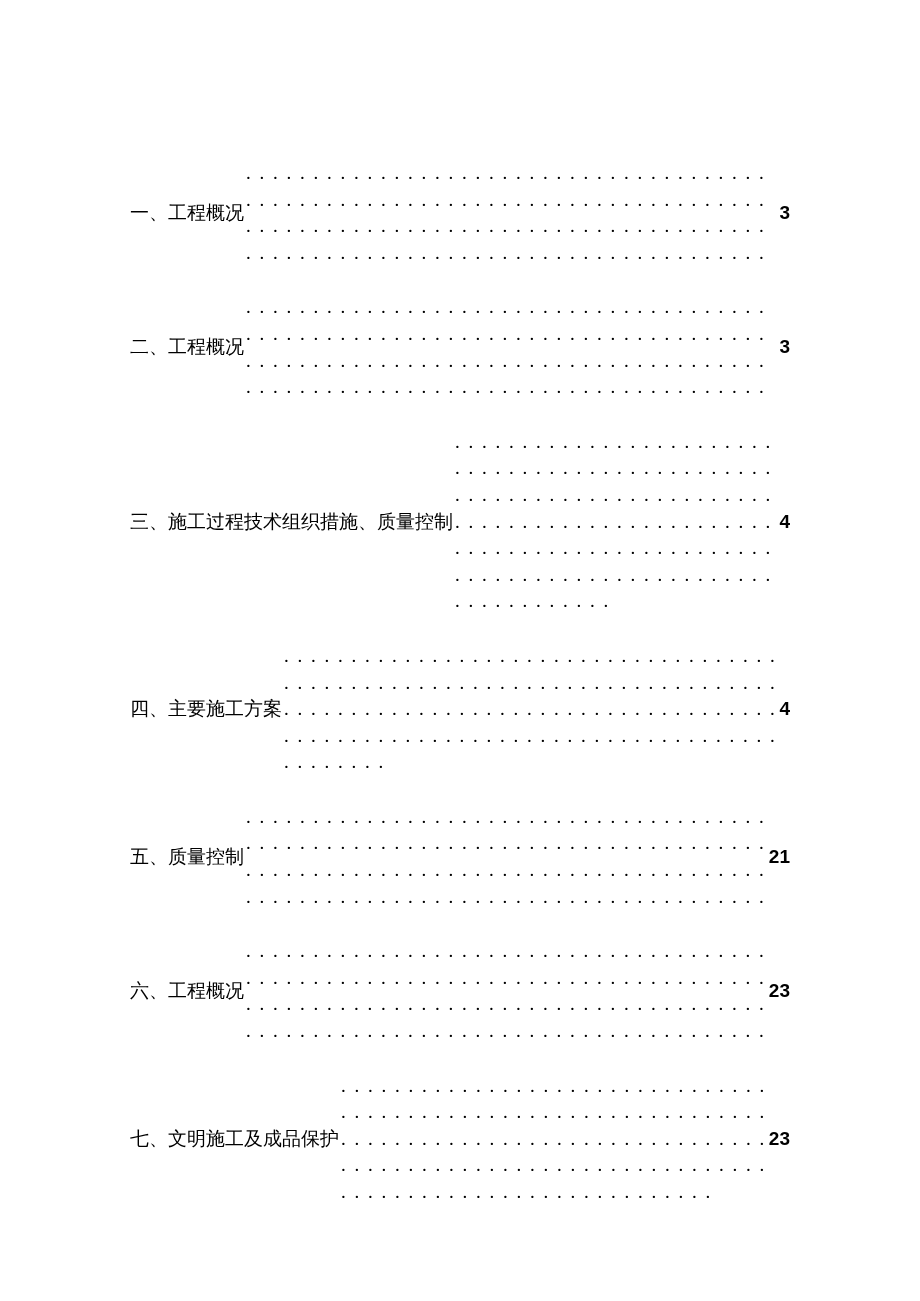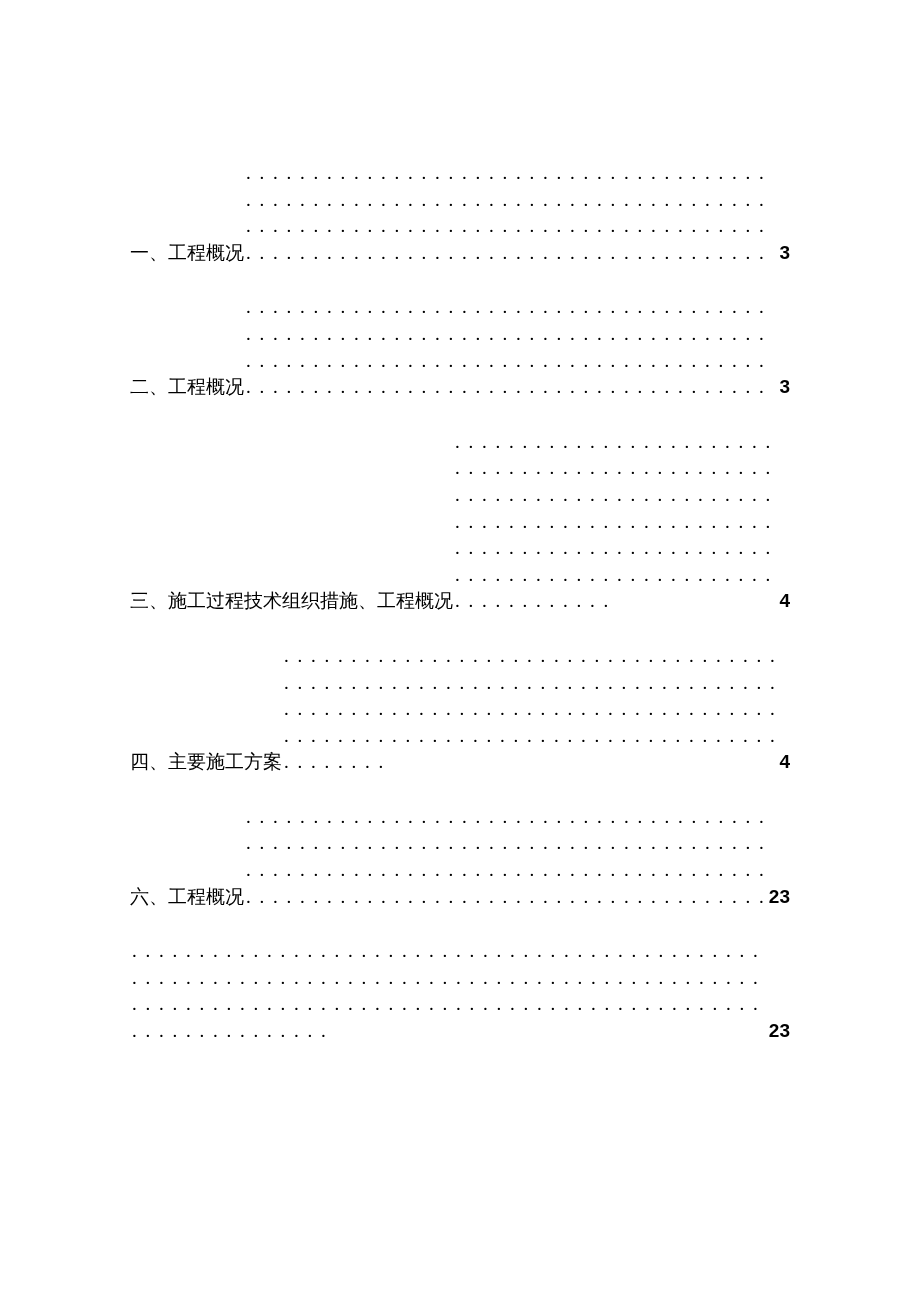--- a/index.html
+++ b/index.html
@@ -12,21 +12,21 @@
       width: 920px;
       height: 1301px;
       font-family: "SimSun", "宋体", serif;
       color: #000000;
     }
     .page {
       padding: 160px 130px 0 130px;
     }
     .toc-entry {
       display: flex;
-      align-items: flex-end;
+      align-items: center;
       margin-bottom: 28px;
       font-size: 19px;
       line-height: 1.4;
     }
     .toc-title {
       white-space: nowrap;
     }
     .toc-dots {
       flex: 1;
       overflow: hidden;
@@ -51,32 +51,38 @@
       <span class="toc-title">一、工程概况</span>
       <span class="toc-dots"></span>
       <span class="toc-page">3</span>
     </div>
     <div class="toc-entry">
       <span class="toc-title">二、工程概况</span>
       <span class="toc-dots"></span>
       <span class="toc-page">3</span>
     </div>
     <div class="toc-entry">
-      <span class="toc-title">三、施工过程技术组织措施、工程概况</span>
+      <span class="toc-title">三、施工过程技术组织措施、质量控制</span>
       <span class="toc-dots"></span>
       <span class="toc-page">4</span>
     </div>
     <div class="toc-entry">
       <span class="toc-title">四、主要施工方案</span>
       <span class="toc-dots"></span>
       <span class="toc-page">4</span>
     </div>
     <div class="toc-entry">
+      <span class="toc-title">五、质量控制</span>
+      <span class="toc-dots"></span>
+      <span class="toc-page">21</span>
+    </div>
+    <div class="toc-entry">
       <span class="toc-title">六、工程概况</span>
       <span class="toc-dots"></span>
       <span class="toc-page">23</span>
     </div>
     <div class="toc-entry">
+      <span class="toc-title">七、文明施工及成品保护</span>
       <span class="toc-dots"></span>
       <span class="toc-page">23</span>
     </div>
   </div>
 </div>
 
 </body></html>

